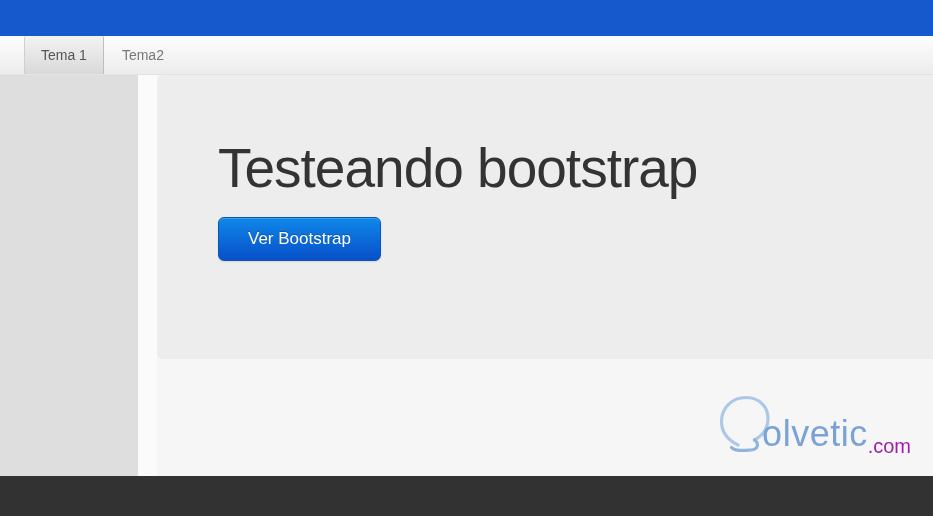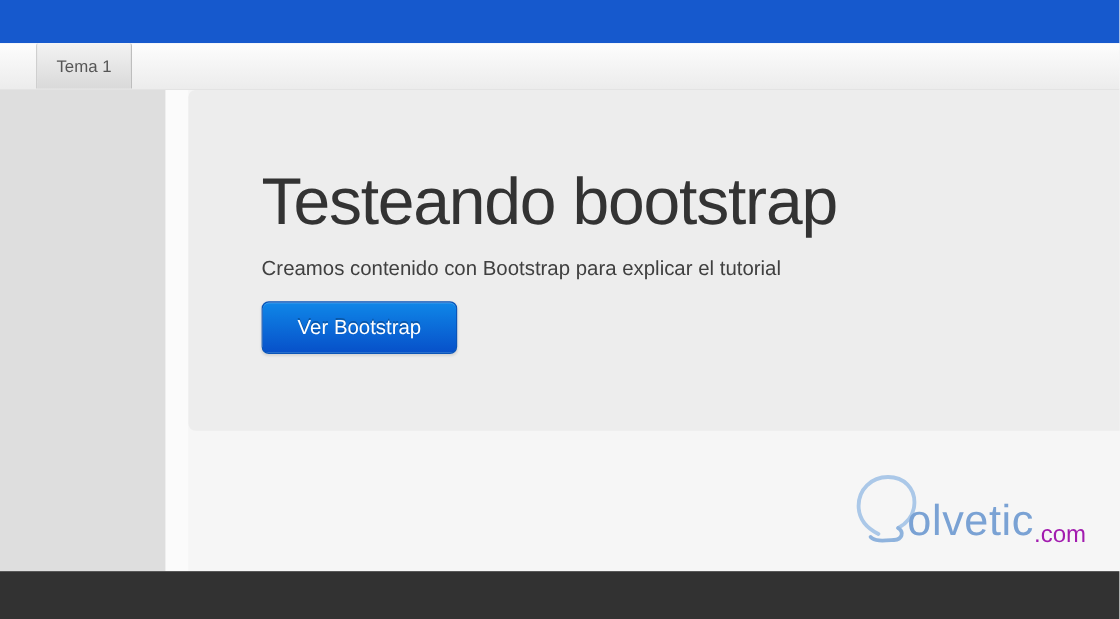--- a/index.html
+++ b/index.html
@@ -19,21 +19,21 @@
   }
 
   
   .tabbar {
     position: absolute; left: 0; top: 36px;
     width: 100%; height: 39px;
     background: linear-gradient(#fdfdfd, #ececec);
     border-bottom: 1px solid #e3e3e3;
     box-sizing: border-box;
     display: flex;
-    padding-left: 30px;
+    padding-left: 24px;
   }
   .tab {
     display: flex; align-items: center;
     padding: 0 16px;
     font-size: 14px;
     color: #777;
     cursor: pointer;
     user-select: none;
   }
   .tab.active {
@@ -93,21 +93,21 @@
     background: linear-gradient(#0f87e8, #0750c9);
     border: 1px solid #0a55b8;
     border-radius: 6px;
     box-shadow: inset 0 1px 0 rgba(255,255,255,0.2), 0 1px 2px rgba(0,0,0,0.1);
     cursor: pointer;
   }
 
   
   .logo {
     position: absolute;
-    right: 28px; top: 392px;
+    right: 22px; top: 392px;
     display: flex;
     align-items: flex-end;
   }
   .logo svg { display: block; margin-right: -10px; margin-bottom: 2px; }
   .logo .word {
     font-size: 36px;
     color: #7aa2d4;
     letter-spacing: 0.5px;
     line-height: 1;
     margin-bottom: 8px;
@@ -128,28 +128,30 @@
 </style>
 </head>
 <body>
 
 <div class="topbar"></div>
 
 <nav class="tabbar">
   <div class="tab active">
     <span>Tema 1</span>
   </div>
+  <div class="tab">
+    <span>Tema2</span>
+  </div>
 </nav>
 
 <aside class="sidebar"></aside>
 <div class="gutter"></div>
 
 <section class="hero">
   <h1>Testeando bootstrap</h1>
-  <p>Creamos contenido con Bootstrap para explicar el tutorial</p>
   <button class="btn-primary">Ver Bootstrap</button>
 </section>
 
 <div class="logo">
   <span>
     <svg width="56" height="66" viewBox="0 0 56 66" fill="none">
       <path d="M22 53 C12 48 5.5 40 5.5 29.5 C5.5 16 16 5.5 30 5.5 C43.5 5.5 52.5 15 52 27.5 C51.6 37 46 44 38.5 48" stroke="#abc8e8" stroke-width="3.2" stroke-linecap="round"></path>
       <path d="M38.5 48 C43.5 51.5 42 57.5 35 58 C27 58.5 19 59.5 15.5 55.5" stroke="#8fb3dd" stroke-width="3.2" stroke-linecap="round"></path>
     </svg>
   </span>

